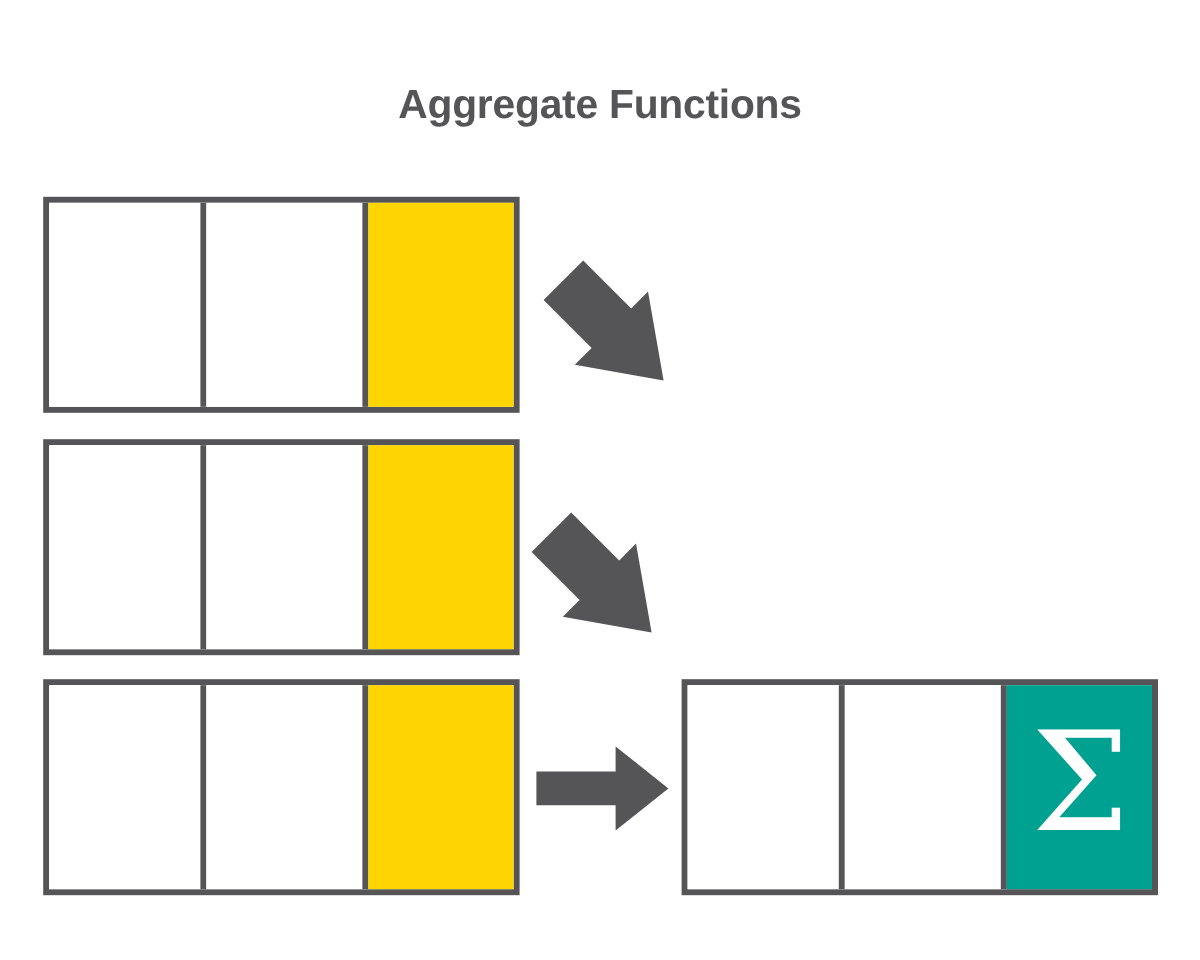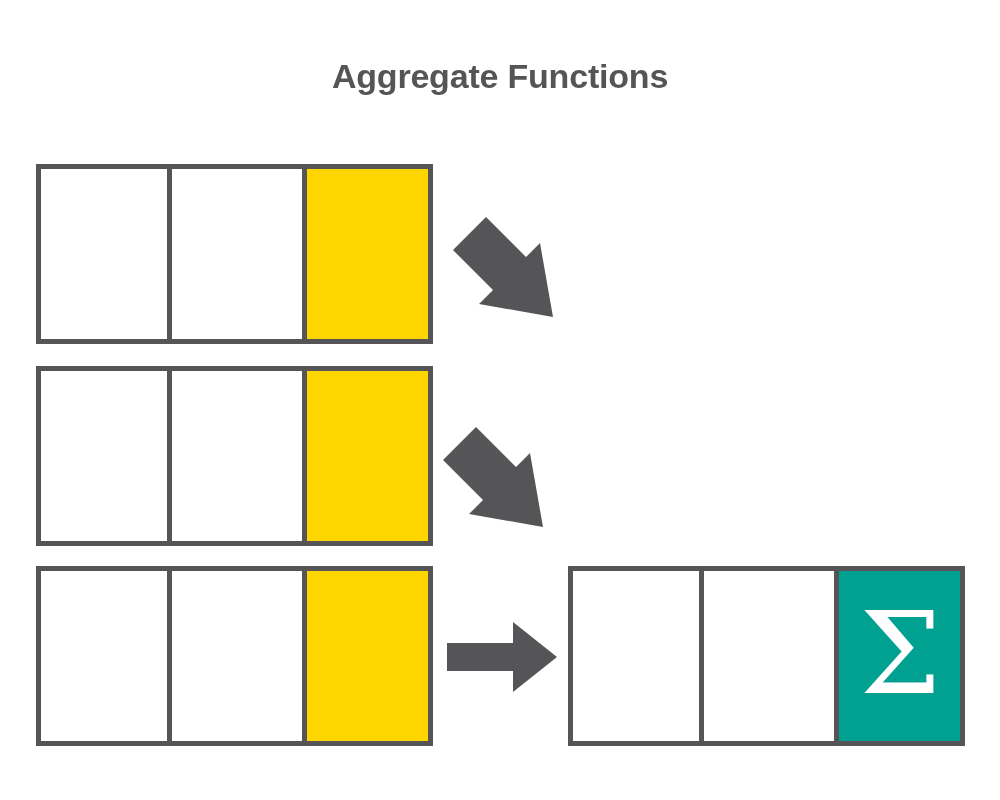--- a/index.html
+++ b/index.html
@@ -18,21 +18,21 @@
   #canvas {
     position: relative;
     width: 1000px;
     height: 800px;
   }
 
   
   .title {
     position: absolute;
     left: 0;
-    top: 57px;
+    top: 68px;
     width: 1000px;
     text-align: center;
     font-size: 34px;
     font-weight: bold;
     color: #555557;
     letter-spacing: -0.2px;
     font-family: "Liberation Sans", sans-serif;
   }
 
   

